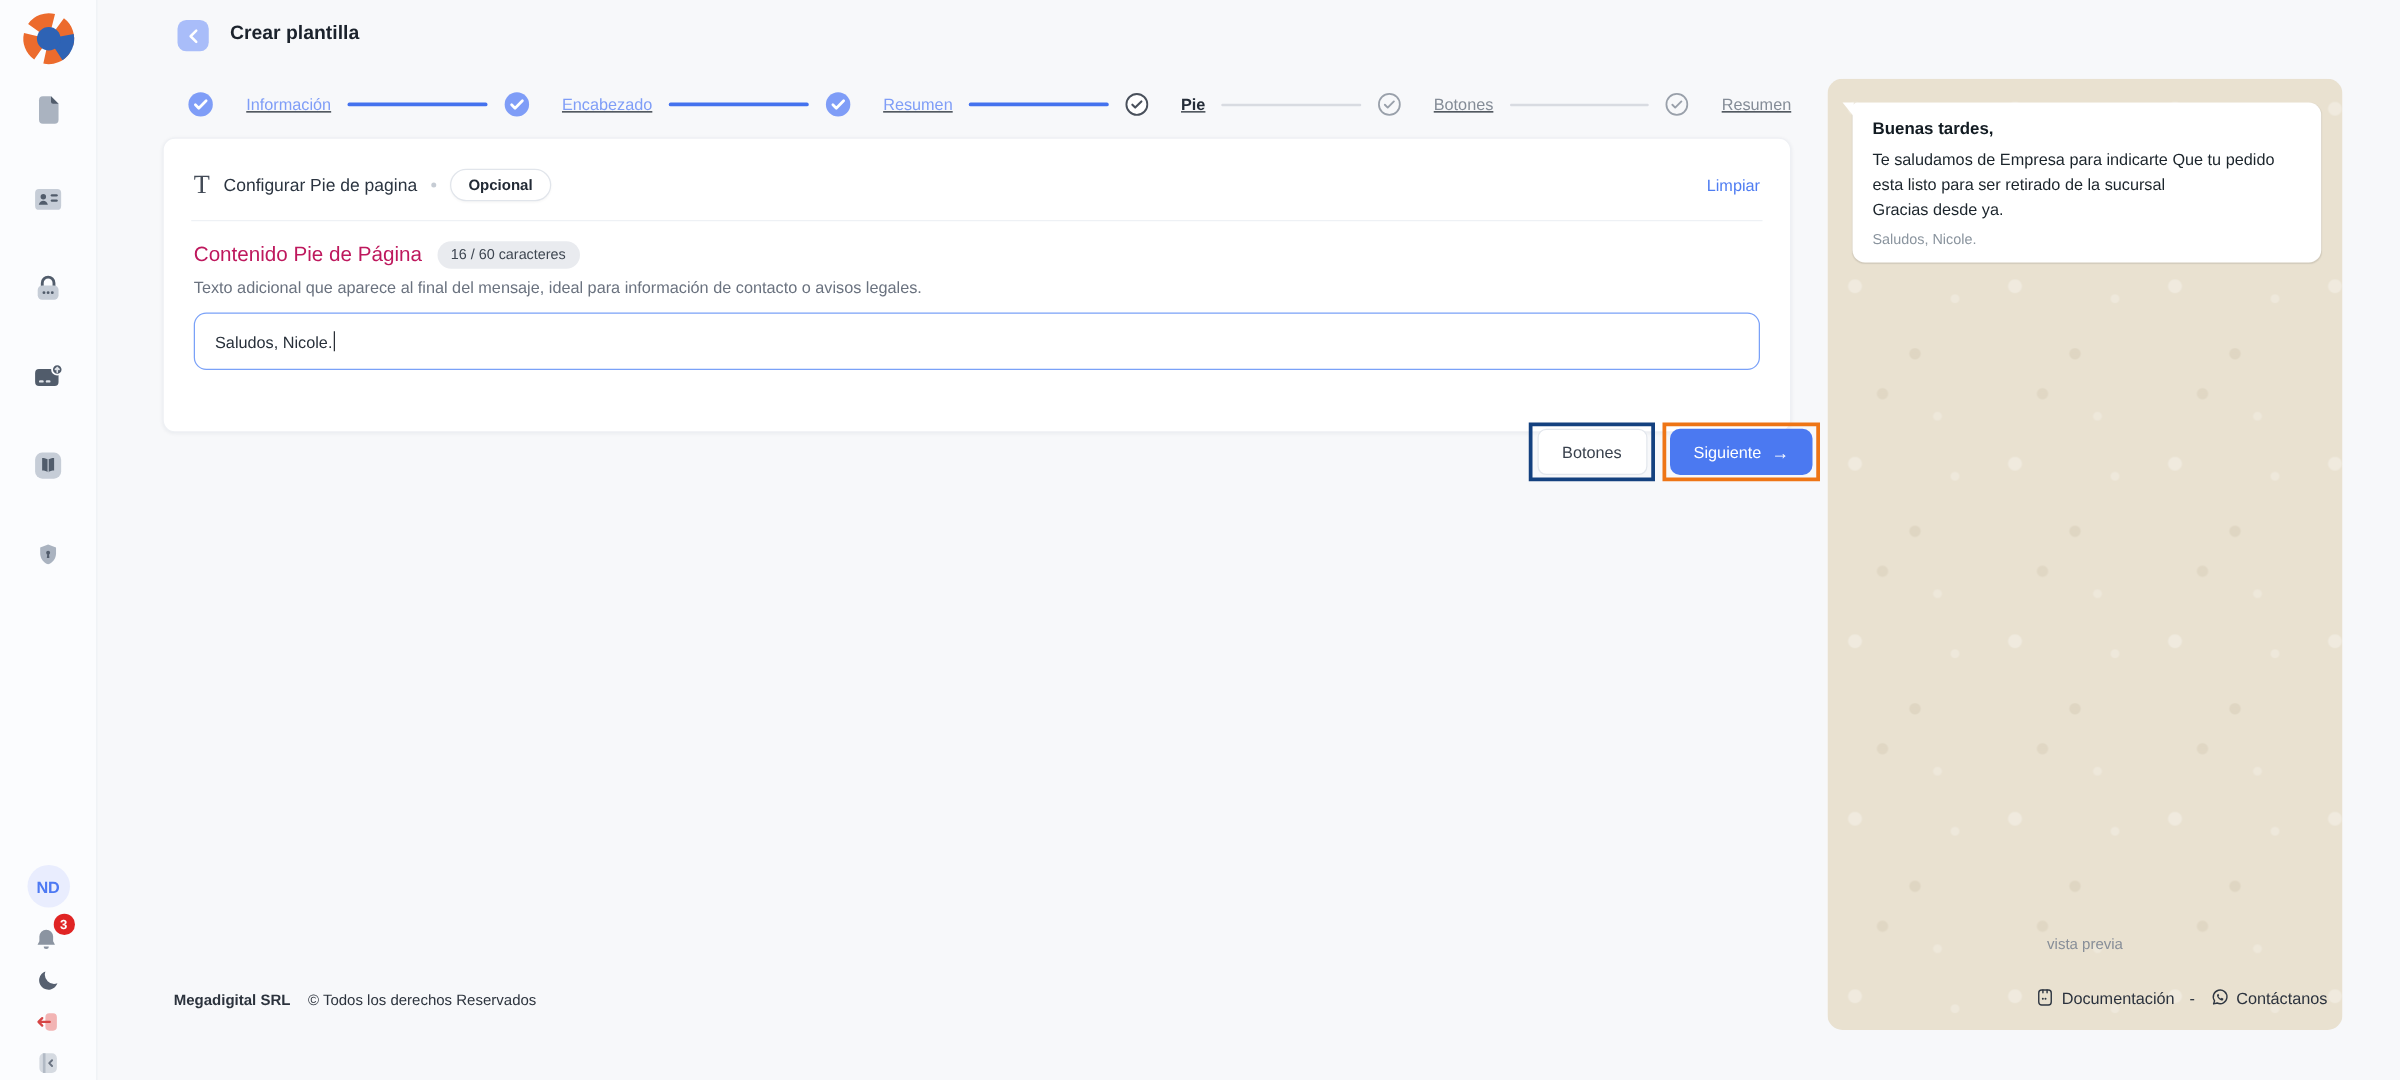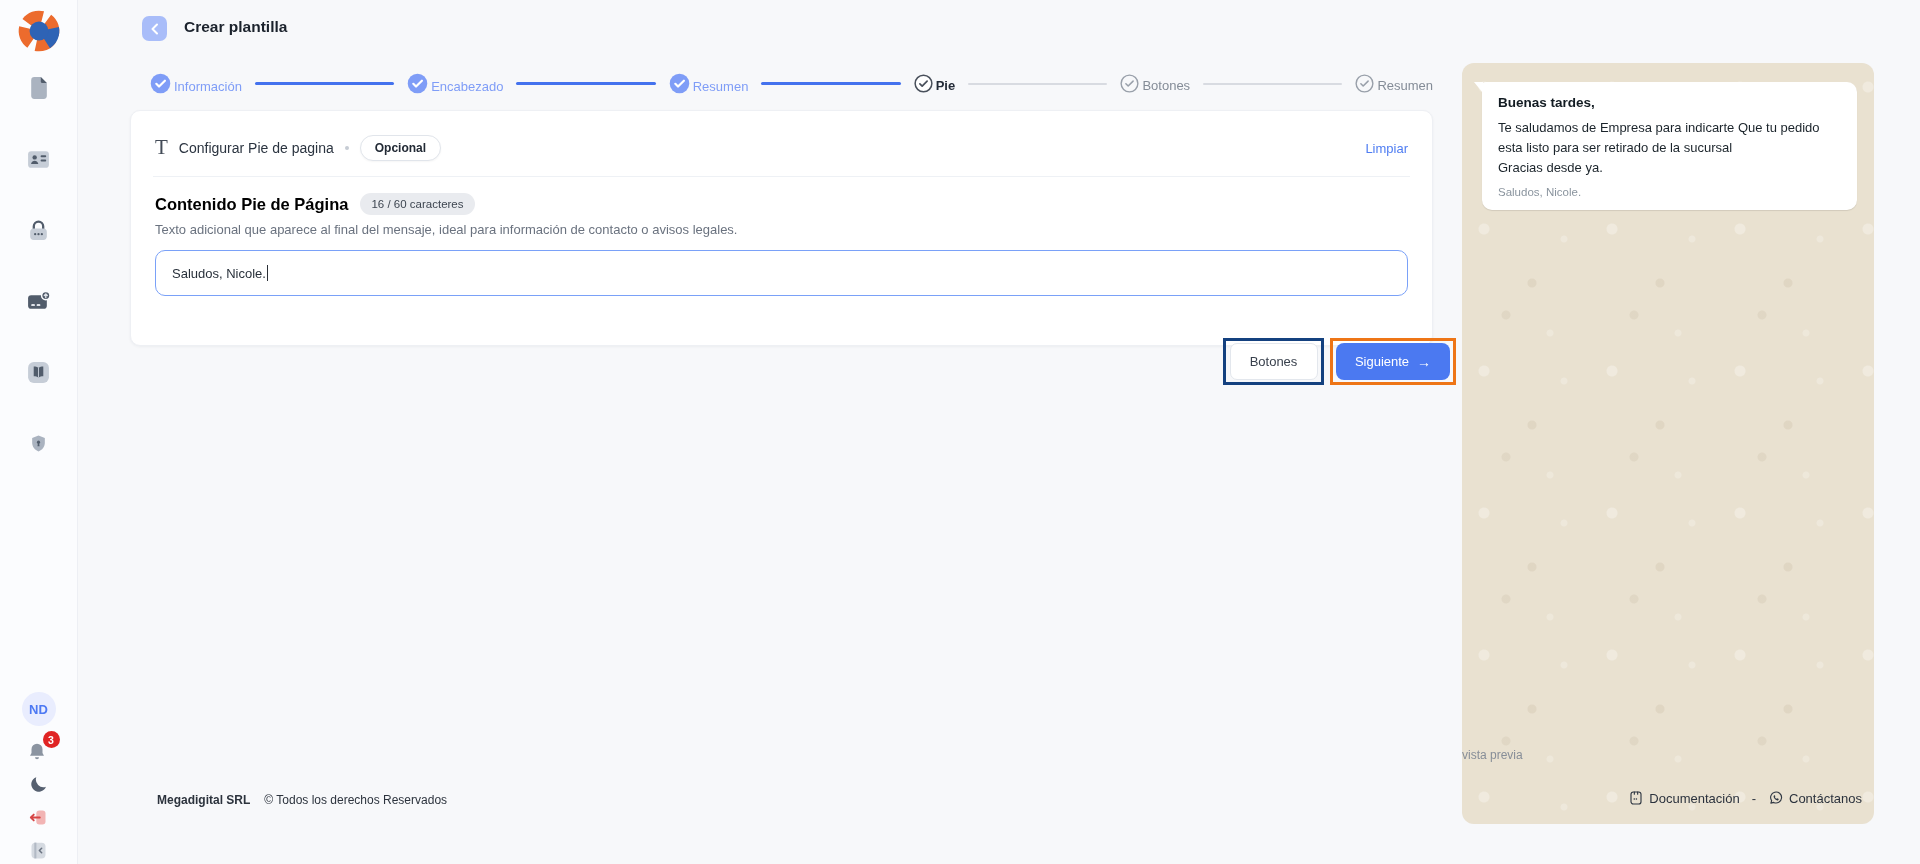--- a/index.html
+++ b/index.html
@@ -40,21 +40,21 @@
     background:#a9bdf9; color:#ffffff; display:flex; align-items:center; justify-content:center; cursor:pointer;
   }
   .back-btn svg { width:12px; height:12px; }
   .page-title { position:absolute; left:184px; top:18px; font-size:15.5px; font-weight:700; color:#1b222c; }
 
   
   .stepper {
     position:absolute; left:130px; top:70px; width:1303px; height:27px;
     display:flex; align-items:center; padding-left:20px;
   }
-  .step { display:flex; align-items:flex-end; gap:3px; cursor:pointer; }
+  .step { display:flex; align-items:center; gap:26px; cursor:pointer;text-decoration:underline; }
   .step-check { display:flex; }
   .step-check svg { width:21px; height:21px; }
   .step-check.small svg { width:19px; height:19px; }
   .step-label { font-size:13px; white-space:nowrap; }
   .step.completed .step-label { color:#7f9df7; font-weight:500; }
   .step.current .step-label { color:#242c38; font-weight:700; }
   .step.pending .step-label { color:#848c97; font-weight:500; }
   .check-completed circle { fill:#7f9df7; }
   .check-completed path { stroke:#ffffff; stroke-width:2.1; fill:none; stroke-linecap:round; stroke-linejoin:round; }
   .check-current circle { fill:#ffffff; stroke:#49505b; stroke-width:1.6; }
@@ -76,21 +76,21 @@
   .card-title { font-size:14px; color:#2b3440; font-weight:500; }
   .sep-dot { width:4px; height:4px; border-radius:50%; background:#c6ccd4; }
   .pill-optional {
     height:26px; padding:0 14px; display:flex; align-items:center;
     border:1px solid #e1e5eb; border-radius:999px; background:#fff;
     font-size:12px; font-weight:700; color:#222a35; box-shadow:0 1px 2px rgba(0,0,0,0.04);
   }
   .clear-link { margin-left:auto; font-size:13px; color:#4f7df2; cursor:pointer; }
   .card-divider { height:1px; background:#eef1f5; margin:15px -2px 0 -2px; }
   .section-head { display:flex; align-items:center; gap:12px; margin-top:16px; }
-  .section-title { font-size:16.5px; font-weight:700; color:#000000; }
+  .section-title { font-size:16.5px; font-weight:400; color:#be185d; }
   .pill-counter {
     height:22px; padding:0 11px; display:flex; align-items:center; border-radius:999px;
     background:#e9ebef; font-size:11.5px; font-weight:500; color:#3e4651;
   }
   .section-desc { margin-top:7px; font-size:13px; color:#6a727f; }
   .footer-input {
     margin-top:13px; height:46px; width:100%; border:1.6px solid #7aa1f8; border-radius:10px;
     display:flex; align-items:center; padding:0 16px; font-size:13px; color:#28303a;
     background:#fff; cursor:text;
   }
@@ -129,26 +129,26 @@
     box-shadow:0 1px 1px rgba(0,0,0,0.10); padding:13px 16px 12px 16px;
   }
   .bubble::before {
     content:""; position:absolute; top:0; left:-8px; width:0; height:0;
     border-right:9px solid #ffffff; border-bottom:11px solid transparent;
   }
   .bubble-title { font-size:13.5px; font-weight:700; color:#121b22; margin-bottom:8px; }
   .bubble-body { font-size:13px; color:#1b242b; line-height:1.55; }
   .bubble-sign { margin-top:8px; font-size:11.5px; color:#8a949e; }
   .preview-caption {
-    position:absolute; left:1462px; top:748px; width:412px; 
+    position:absolute; left:1462px; top:748px; width:412px; text-align:center;
     font-size:12px; color:#878e98;
   }
 
   
-  .foot-left { position:absolute; left:157px; top:793px; display:flex; align-items:center; gap:14px; font-size:12px; color:#2c333d; }
+  .foot-left { position:absolute; left:139px; top:793px; display:flex; align-items:center; gap:14px; font-size:12px; color:#2c333d; }
   .foot-company { font-weight:700; }
   .foot-rights { font-weight:500; }
   .foot-right { position:absolute; right:58px; top:790px; display:flex; align-items:center; gap:8px; font-size:13px; color:#2b323d; }
   .foot-link { display:flex; align-items:center; gap:5px; cursor:pointer; }
   .foot-link svg { width:16px; height:16px; }
   .foot-sep { color:#2b323d; padding:0 4px; }
 </style>
 </head>
 <body>
 

